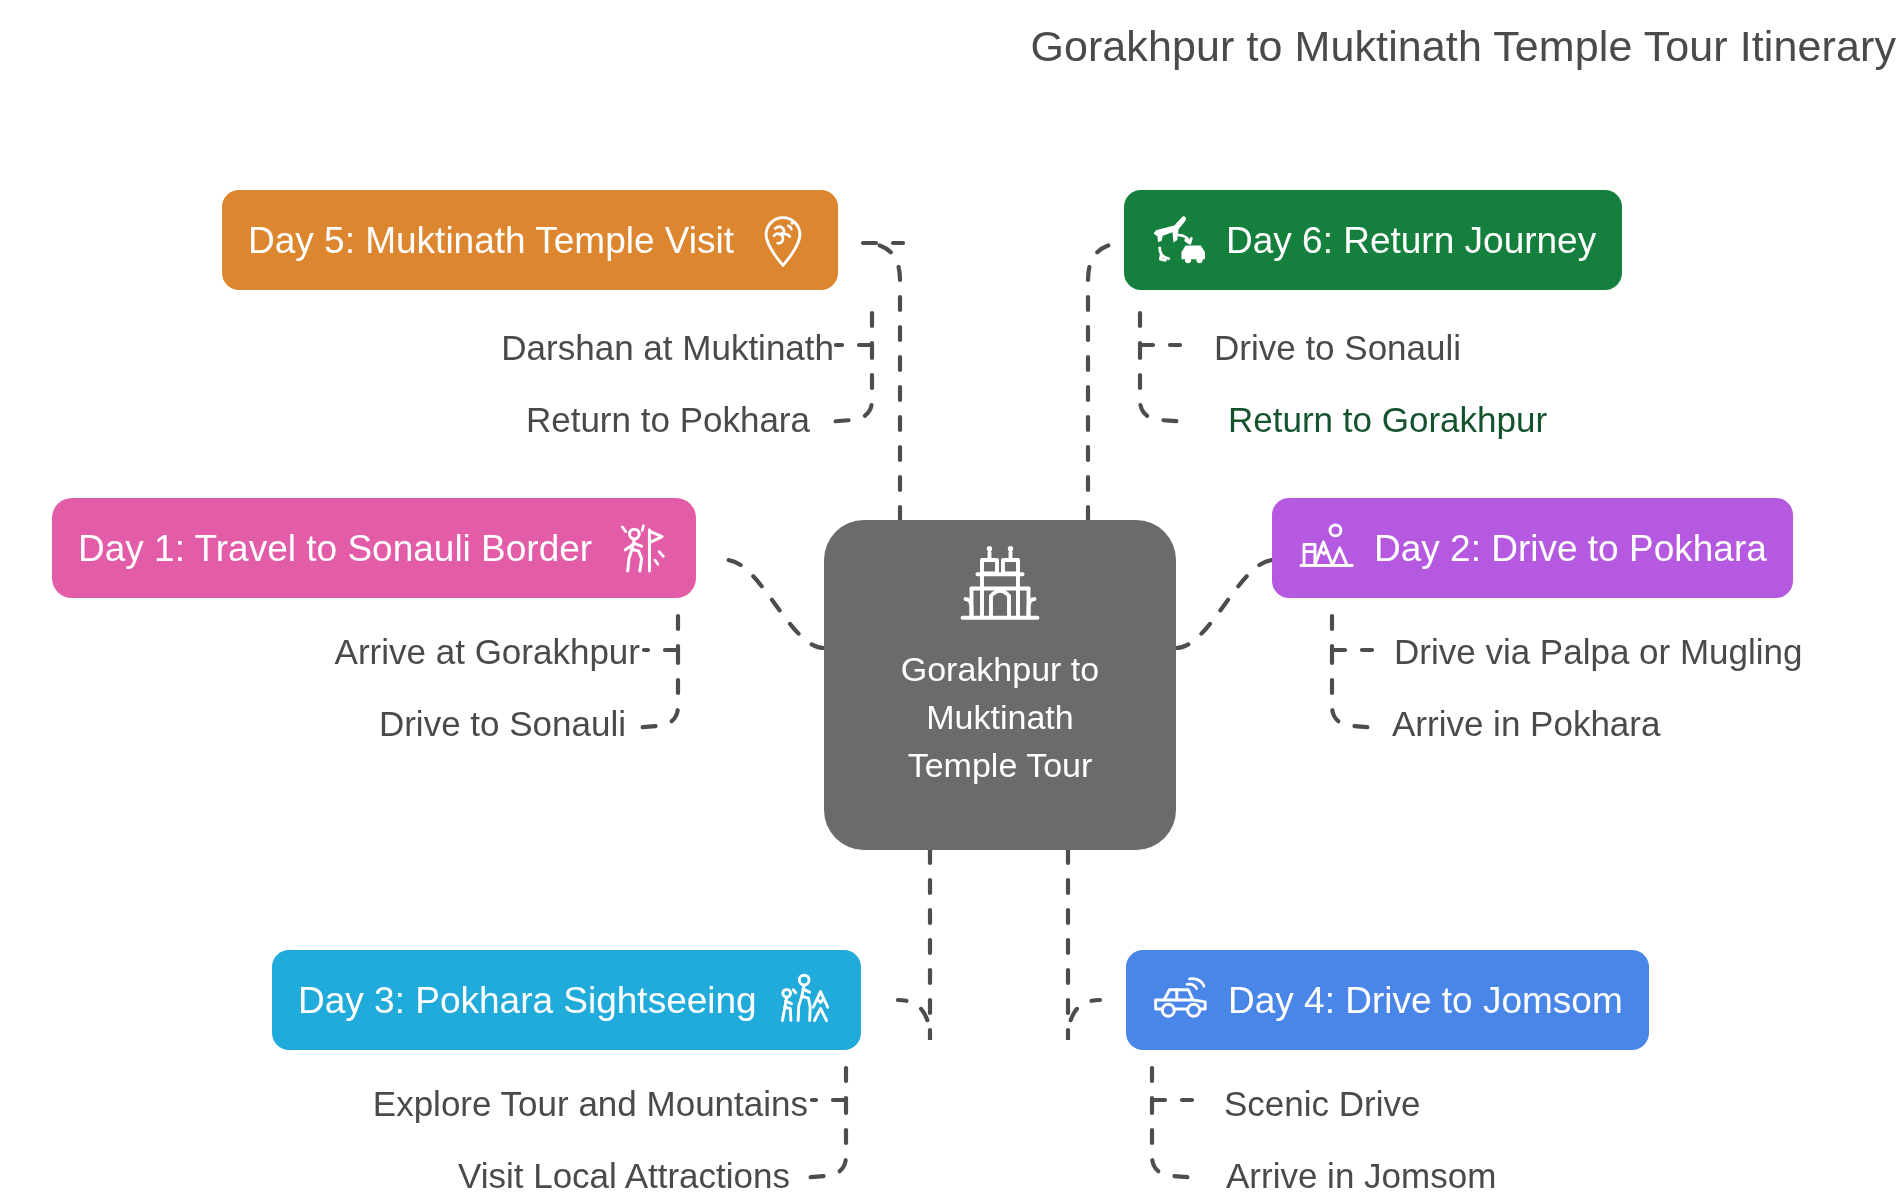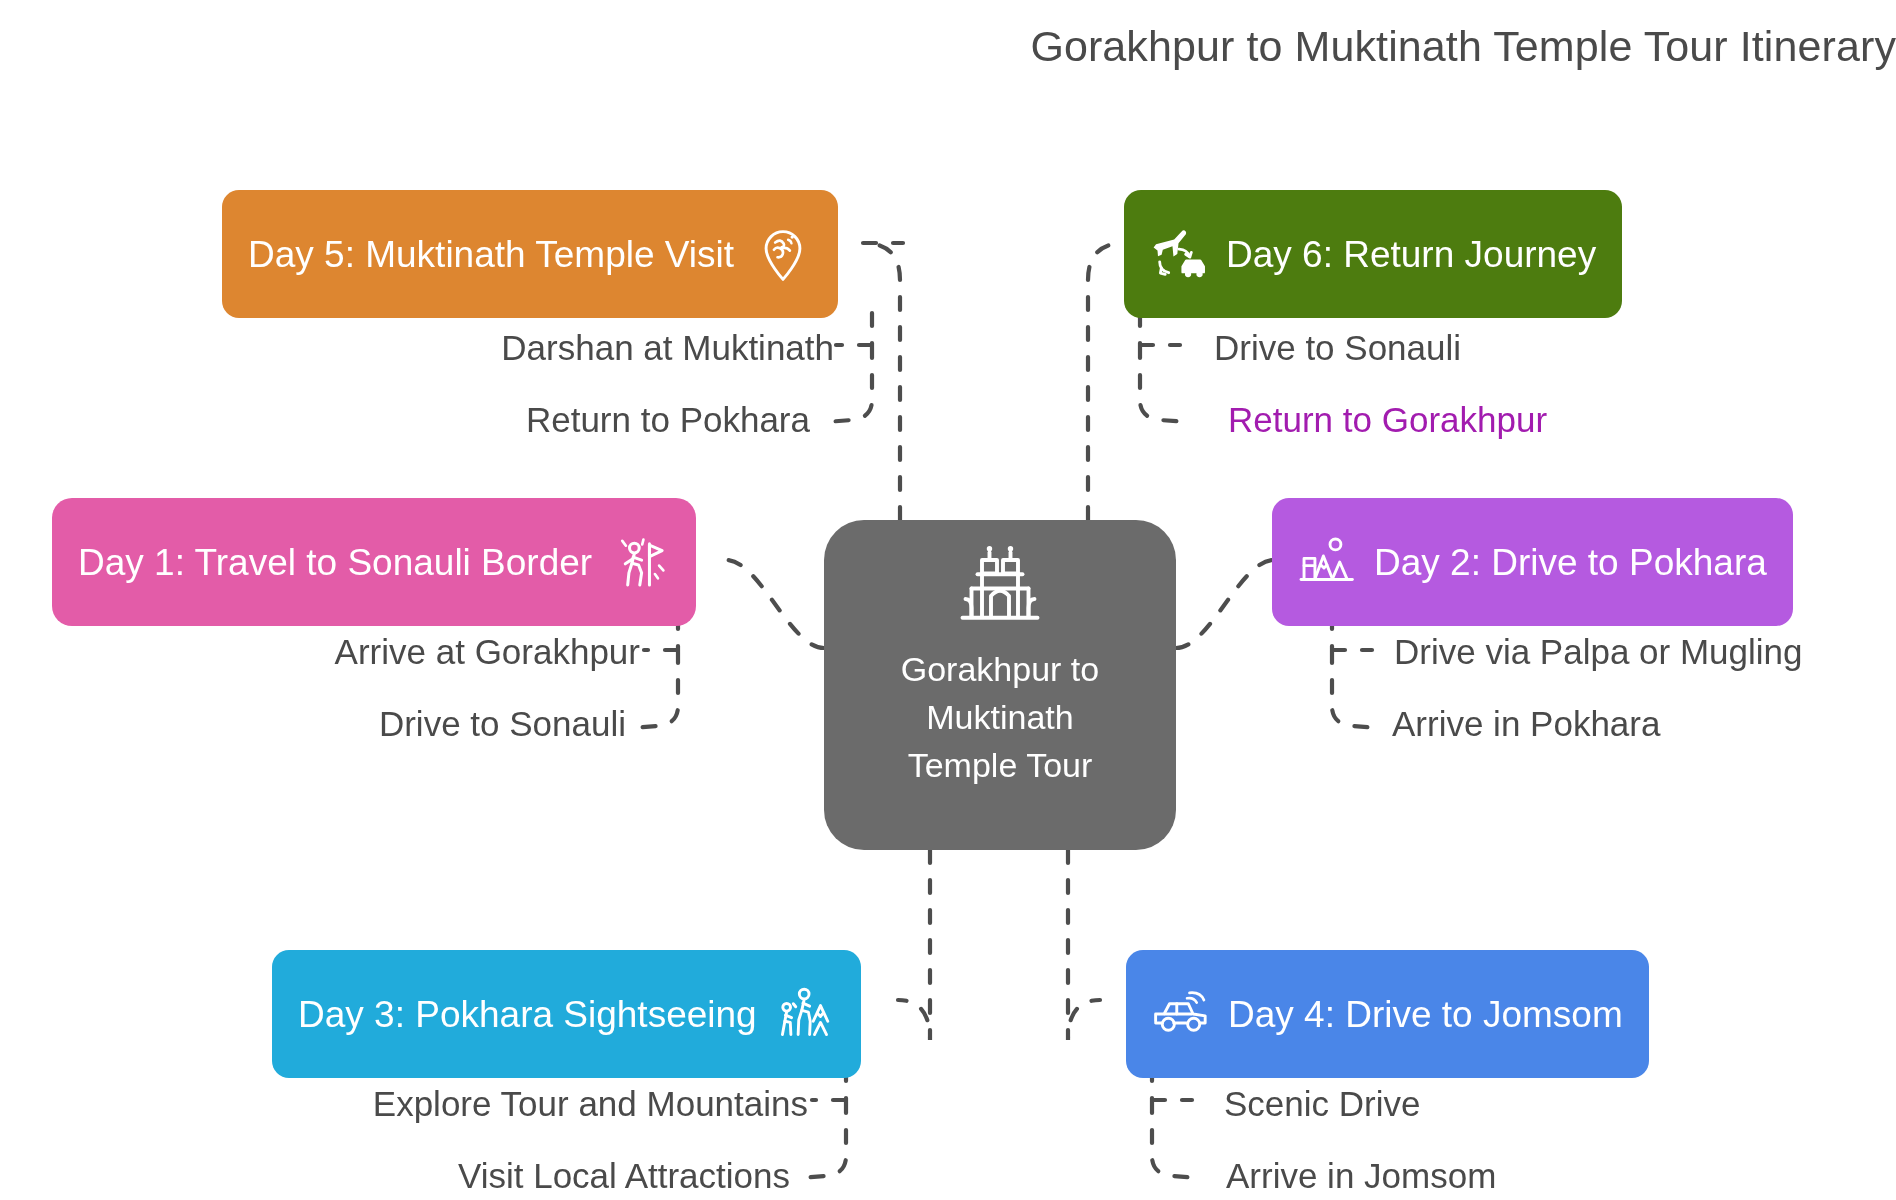--- a/index.html
+++ b/index.html
@@ -79,21 +79,21 @@
     text-align: center;
     width: 260px;
   }
 
   
   .chip {
     position: absolute;
     display: flex;
     align-items: center;
     border-radius: 17px;
-    height: 128px;
+    height: 100px;
     box-sizing: border-box;
     padding: 0 26px;
     white-space: nowrap;
   }
   .chip .chip-label {
     color: #ffffff;
     font-size: 37px;
     font-weight: 400;
     line-height: 1;
   }
@@ -179,21 +179,21 @@
         <path d="M24 45 C24 45 38 29.5 38 19.5 A14 14 0 0 0 10 19.5 C10 29.5 24 45 24 45 Z"></path>
         <path d="M17.5 14.5 q4.5 -3.5 7 0.8 q1.2 2.3 -1.6 3.2" stroke-width="2.2"></path>
         <path d="M16.5 20.5 q2 -2.6 5 -1.2 q3.4 1.6 2.2 5 q-1 2.8 -4.2 2.4" stroke-width="2.2"></path>
         <path d="M23.5 19 q4.2 -0.6 6.2 2.2" stroke-width="2.2"></path>
         <path d="M28.2 12.2 q2.4 0.6 2.8 3" stroke-width="2"></path>
         <circle cx="31.6" cy="10" r="1.4" fill="#ffffff" stroke="none"></circle>
       </svg>
     </span>
   </div>
 
-  <div class="chip icon-left" id="chip-day6" style="left: 1124px; top: 190px; background: #4d7c0f;">
+  <div class="chip icon-left" id="chip-day6" style="left: 1124px; top: 190px; background: #15803d;">
     <span class="chip-icon">
       <svg viewBox="0 0 48 48" width="58" height="58" fill="none" stroke="#ffffff" stroke-width="2.3" stroke-linecap="round" stroke-linejoin="round">
         <path d="M5 16 L20 12 L26 5.5 q2 -2 3.4 -0.3 q1.2 1.5 -0.4 3.3 L23.6 15 L22.6 24 L19.4 26 L18.6 17.6 L10.6 20.4 L9.6 24.6 L6.6 25.8 L6.2 21 L3 18.6 Z" fill="#ffffff" stroke="none"></path>
         <path d="M24 20 q7 0.5 8.6 6"></path>
         <path d="M29.5 24.2 L33 26.6 L34.2 22.6" fill="none"></path>
         <path d="M8 30.5 q0 7.5 7.5 9"></path>
         <path d="M12.6 40.8 L8.6 39.8 L9.4 35.4" fill="none"></path>
         <path d="M30 29.5 L41.5 29.5 L44.5 34.5 L44.5 39 L27 39 L27 34.5 Z" fill="#ffffff" stroke="#ffffff" stroke-width="2"></path>
         <circle cx="31.5" cy="40.6" r="2.6" fill="#ffffff" stroke="none"></circle>
         <circle cx="41" cy="40.6" r="2.6" fill="#ffffff" stroke="none"></circle>
@@ -270,21 +270,21 @@
         <path d="M31 6.5 q9 -1 12 6" stroke-width="2.2"></path>
       </svg>
     </span>
     <span class="chip-label">Day 4: Drive to Jomsom</span>
   </div>
 
   <div class="leaf right-align" style="left: 220px; top: 330px; width: 614px; color: rgb(74, 74, 74);">Darshan at Muktinath</div>
   <div class="leaf right-align" style="left: 220px; top: 402px; width: 590px; color: rgb(74, 74, 74);">Return to Pokhara</div>
 
   <div class="leaf left-align" style="left: 1214px; top: 330px; color: rgb(74, 74, 74);">Drive to Sonauli</div>
-  <div class="leaf left-align" style="left: 1228px; top: 402px; color: #a21caf;">Return to Gorakhpur</div>
+  <div class="leaf left-align" style="left: 1228px; top: 402px; color: #14532d;">Return to Gorakhpur</div>
 
   <div class="leaf right-align" style="left: 60px; top: 634px; width: 580px; color: rgb(74, 74, 74);">Arrive at Gorakhpur</div>
   <div class="leaf right-align" style="left: 60px; top: 706px; width: 566px; color: rgb(74, 74, 74);">Drive to Sonauli</div>
 
   <div class="leaf left-align" style="left: 1394px; top: 634px; color: rgb(74, 74, 74);">Drive via Palpa or Mugling</div>
   <div class="leaf left-align" style="left: 1392px; top: 706px; color: rgb(74, 74, 74);">Arrive in Pokhara</div>
 
   <div class="leaf right-align" style="left: 170px; top: 1086px; width: 638px; color: rgb(74, 74, 74);">Explore Tour and Mountains</div>
   <div class="leaf right-align" style="left: 170px; top: 1158px; width: 620px; color: rgb(74, 74, 74);">Visit Local Attractions</div>
 

